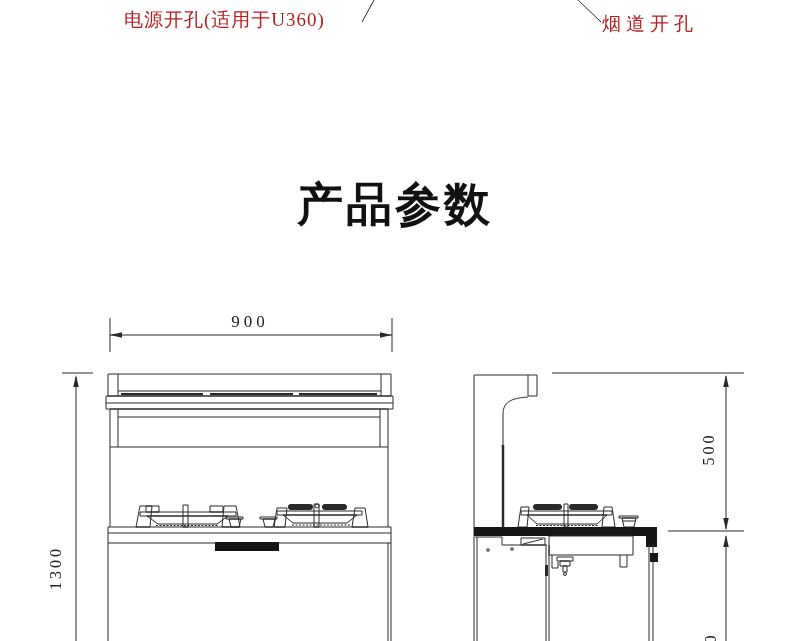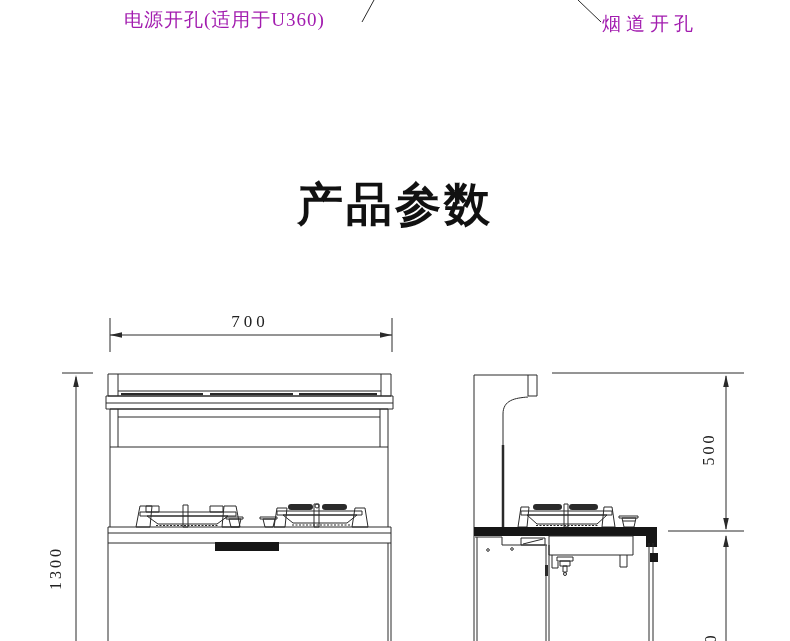--- a/index.html
+++ b/index.html
@@ -3,21 +3,21 @@
 <meta charset="utf-8">
 <style>
   html,body{margin:0;padding:0;background:#fff;}
   #stage{
     position:relative;width:790px;height:641px;background:#fff;
     overflow:hidden;font-family:"Liberation Serif", serif;color:#1a1a1a;
   }
   #stage .abs{position:absolute;}
   .cad-label{
     font-size:19px;letter-spacing:1px;white-space:nowrap;
-    font-family:"Liberation Serif", serif;color:#a21caf;
+    font-family:"Liberation Serif", serif;color:#b91c1c;
   }
   .flue-label{letter-spacing:5px;}
   .page-title{
     left:0;top:178px;width:790px;text-align:center;
     font-family:"Liberation Sans", sans-serif;font-weight:700;
     font-size:46px;letter-spacing:3px;line-height:52px;color:#111;
     white-space:nowrap;
   }
   .dim{
     font-size:17px;letter-spacing:4px;color:#222;white-space:nowrap;
@@ -189,20 +189,20 @@
       <polygon points="726,535 723.2,547 728.8,547" fill="#2a2a2a" stroke="none"></polygon>
     </g>
   </svg>
 
   <div class="abs cad-label" style="left:124px;top:7px;">电源开孔(适用于U360)</div>
 
   <div class="abs page-title">产品参数</div>
 
   <div class="abs cad-label flue-label" style="left:602px;top:11px;">烟道开孔</div>
 
-  <div class="abs dim dim-h">700</div>
+  <div class="abs dim dim-h">900</div>
 
   <div class="abs dim dim-v dim-1300">1300</div>
 
   <div class="abs dim dim-v dim-500">500</div>
 
   <div class="abs dim dim-v dim-partial">0</div>
 </div>
 
 </body></html>

